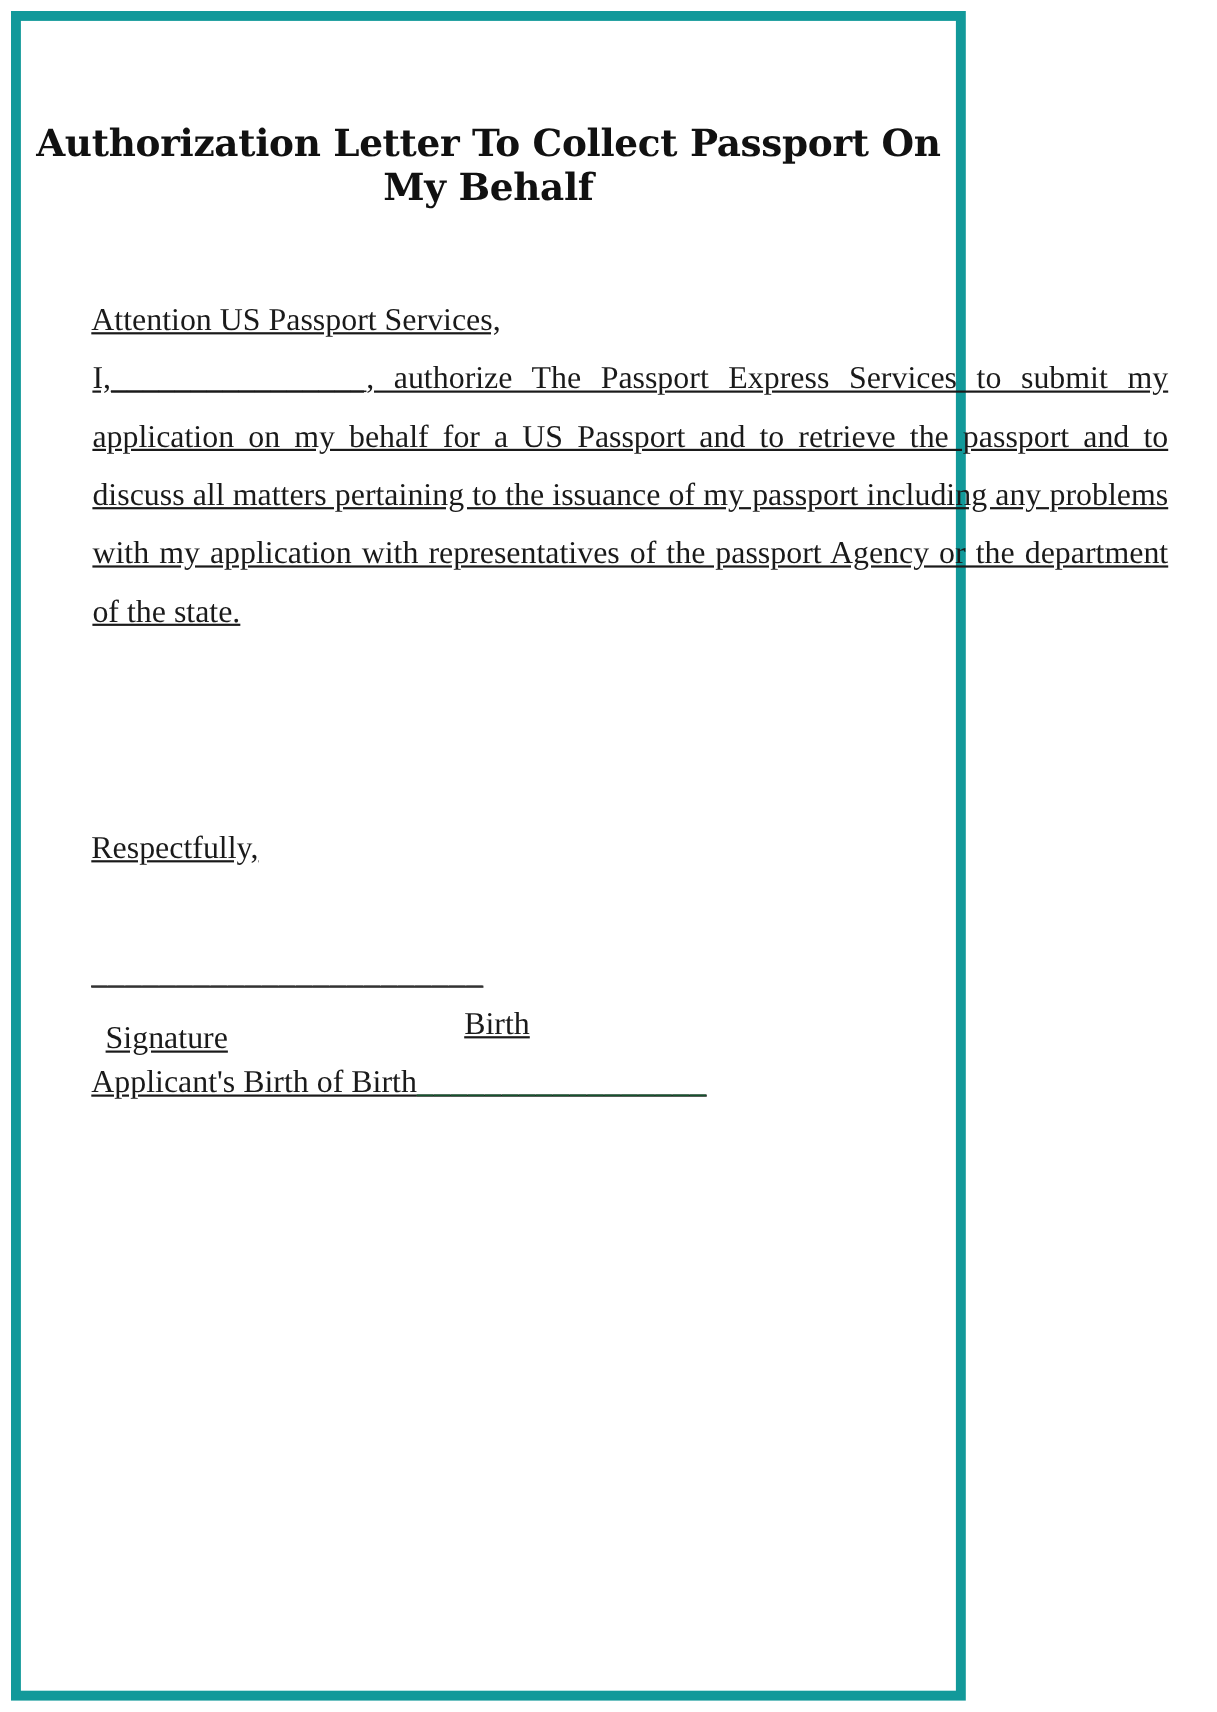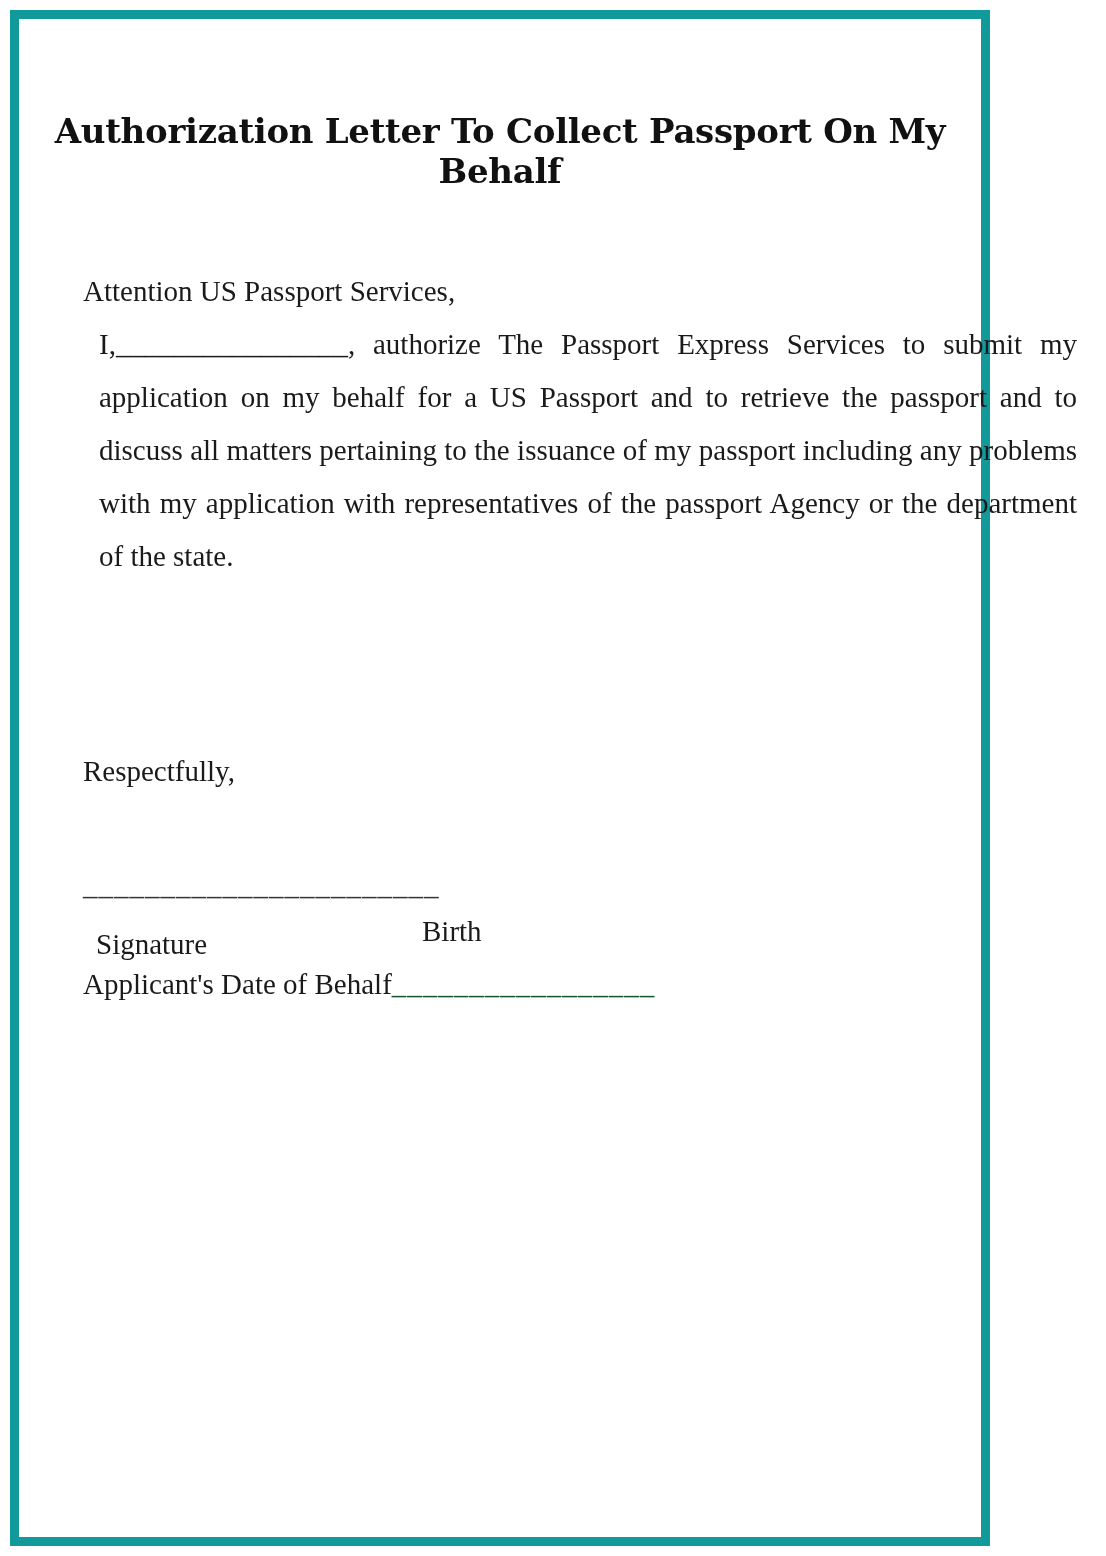--- a/index.html
+++ b/index.html
@@ -10,21 +10,21 @@
     body {
       width: 1106px;
       height: 1556px;
       position: relative;
       overflow: hidden;
     }
     .page-frame {
       position: absolute;
       left: 10px;
       top: 10px;
-      width: 980px;
+      width: 868px;
       height: 1536px;
       box-sizing: border-box;
       border: 9px solid #12999a;
       background: #ffffff;
     }
     .title {
       position: absolute;
       left: 0;
       right: 0;
       top: 92px;
@@ -34,30 +34,31 @@
       font-size: 34px;
       color: #111111;
       letter-spacing: -0.3px;
       margin: 0;
     }
     .body-text {
       font-family: "Liberation Serif", serif;
       font-size: 29px;
       color: #1a1a1a;
       line-height: 53px;
+      text-decoration: underline;
     }
     .salutation {
       position: absolute;
       left: 64px;
       top: 246px;
       margin: 0;
     }
     .para {
       position: absolute;
-      left: 80px;
+      left: 65px;
       top: 299px;
       width: 978px;
       margin: 0;
       text-align: justify;
       text-align-last: left;
     }
     .thanks {
       position: absolute;
       left: 64px;
       top: 619px;
@@ -112,14 +113,14 @@
 
 
   <p class="body-text closing">Respectfully,</p>
 
   <p class="body-text sig-line">_______________________</p>
 
   <p class="body-text sig-label">Signature</p>
 
   <p class="body-text date-label">Birth</p>
 
-  <p class="body-text dob-row"><span>Applicant's Date of Behalf</span><span class="dob-blank">_________________</span></p>
+  <p class="body-text dob-row"><span>Applicant's Birth of Birth</span><span class="dob-blank">_________________</span></p>
 </div>
 
 </body></html>

